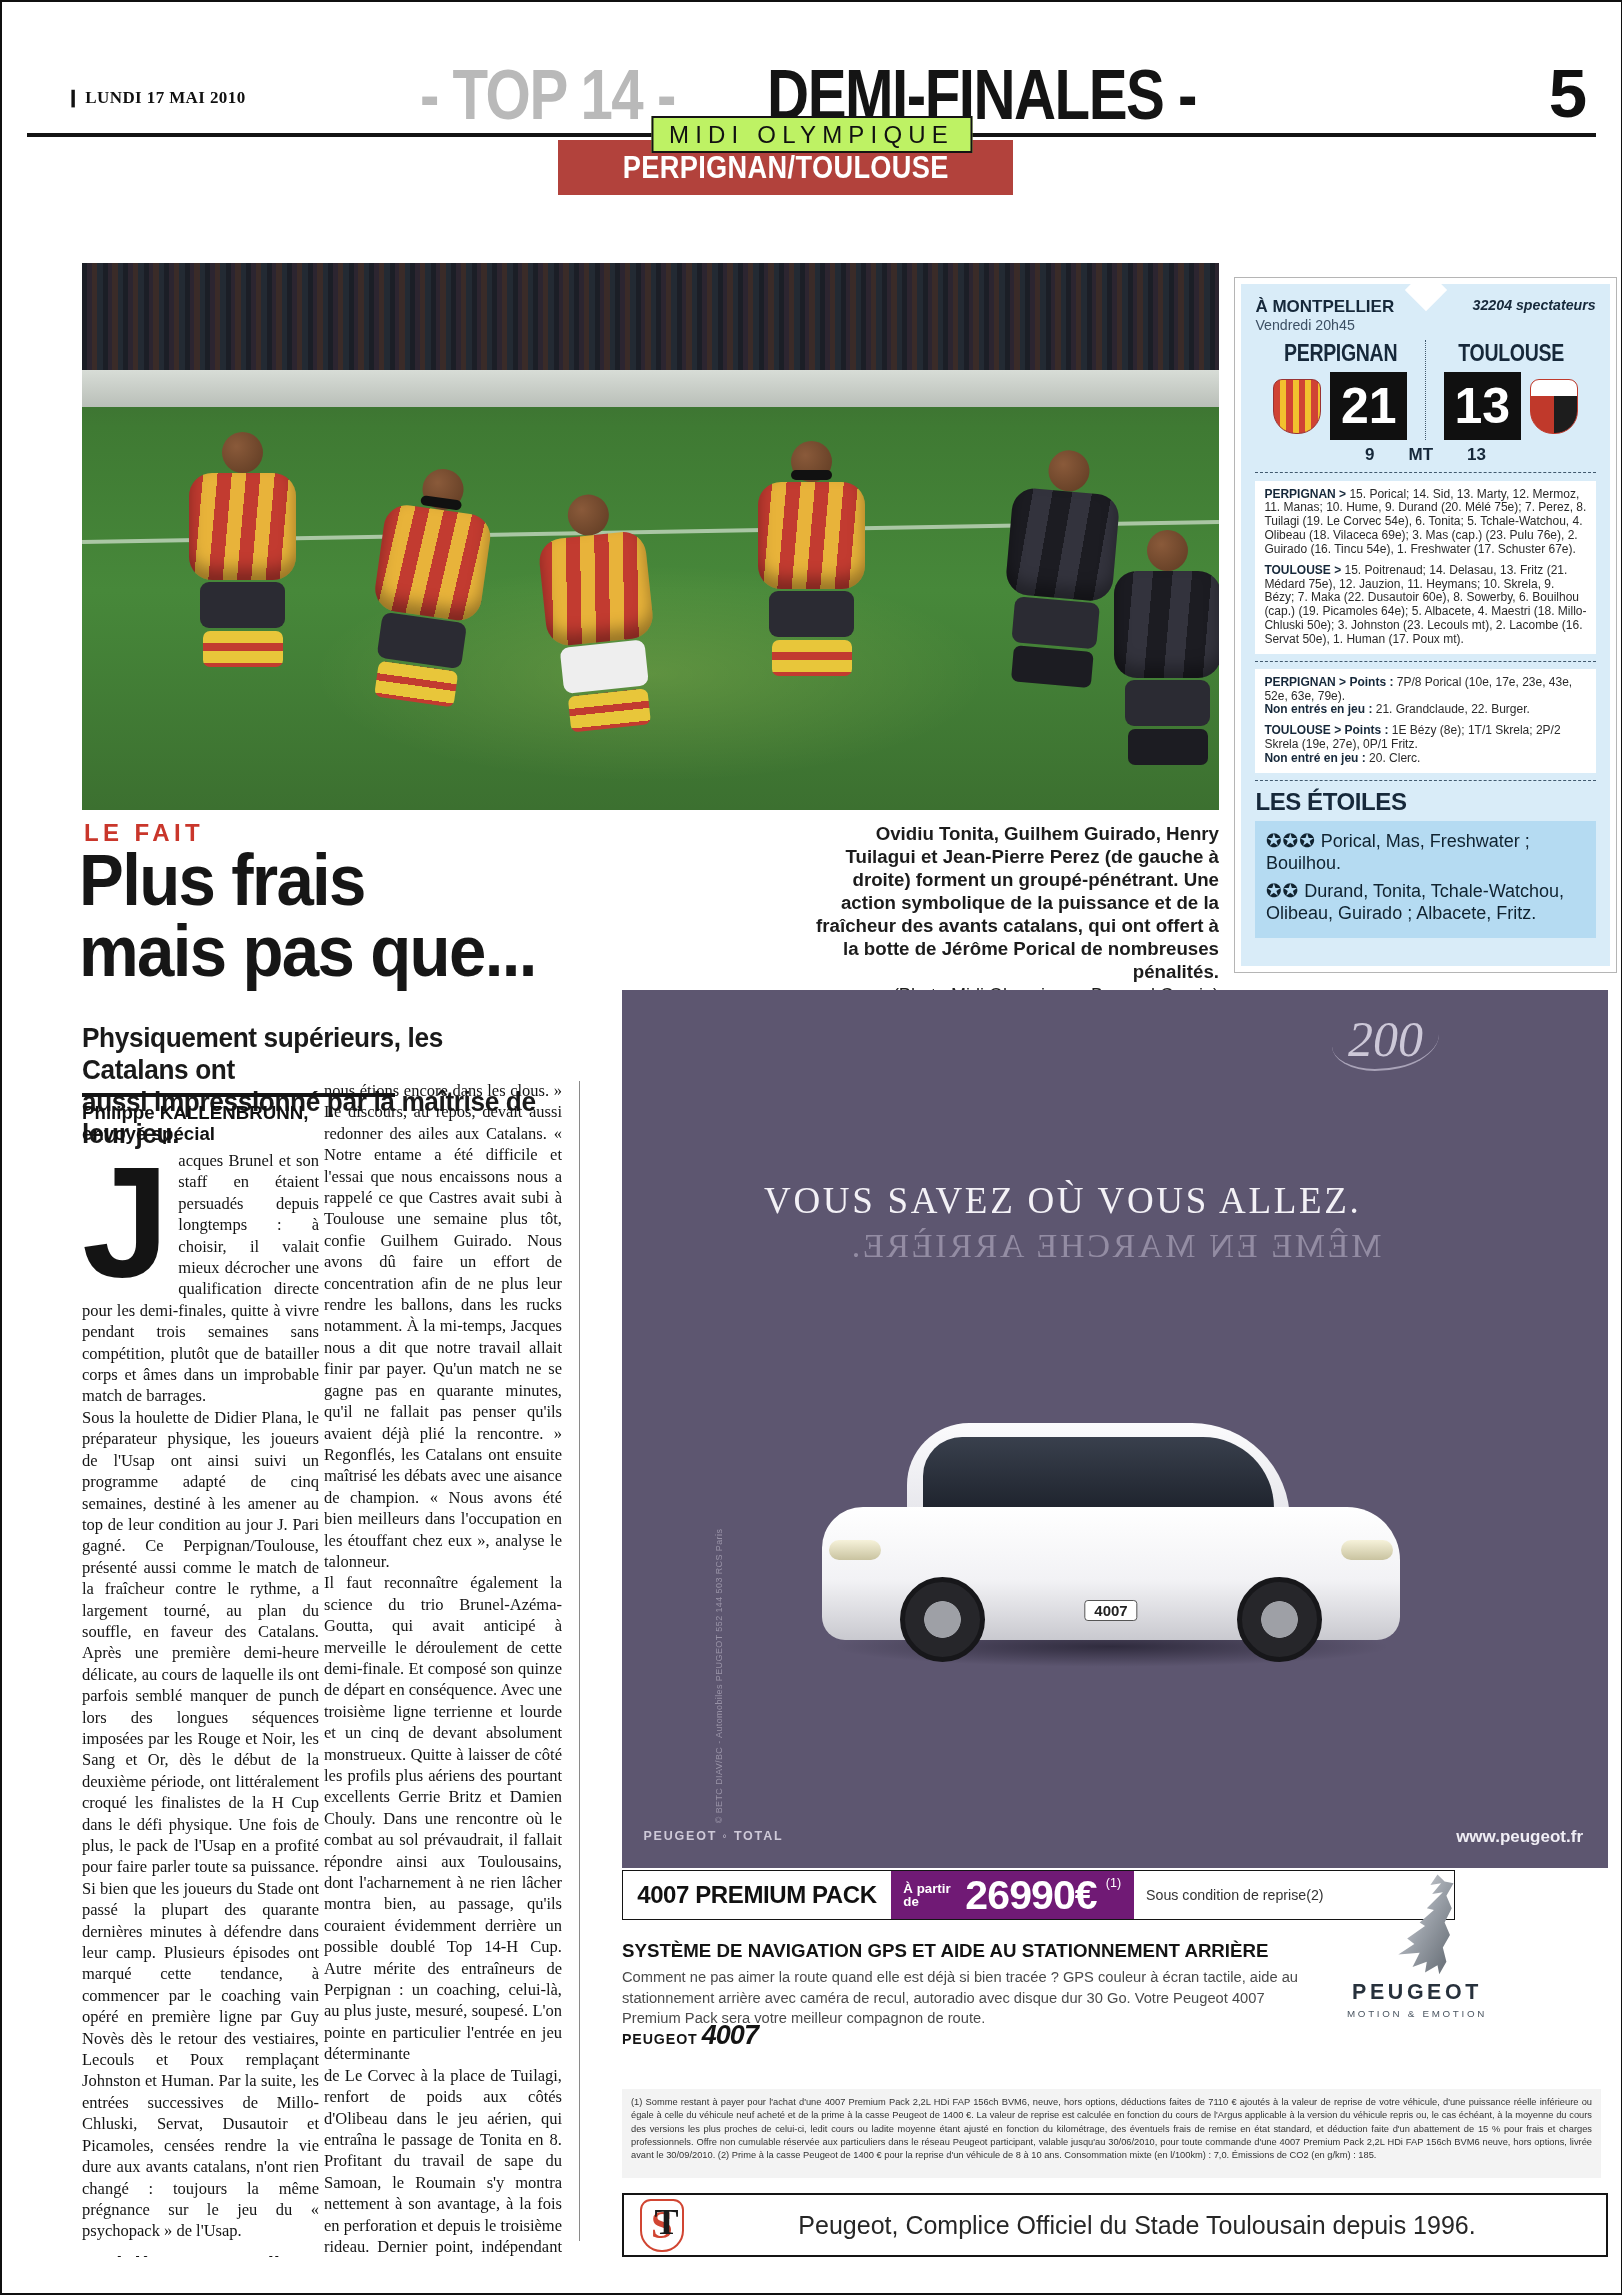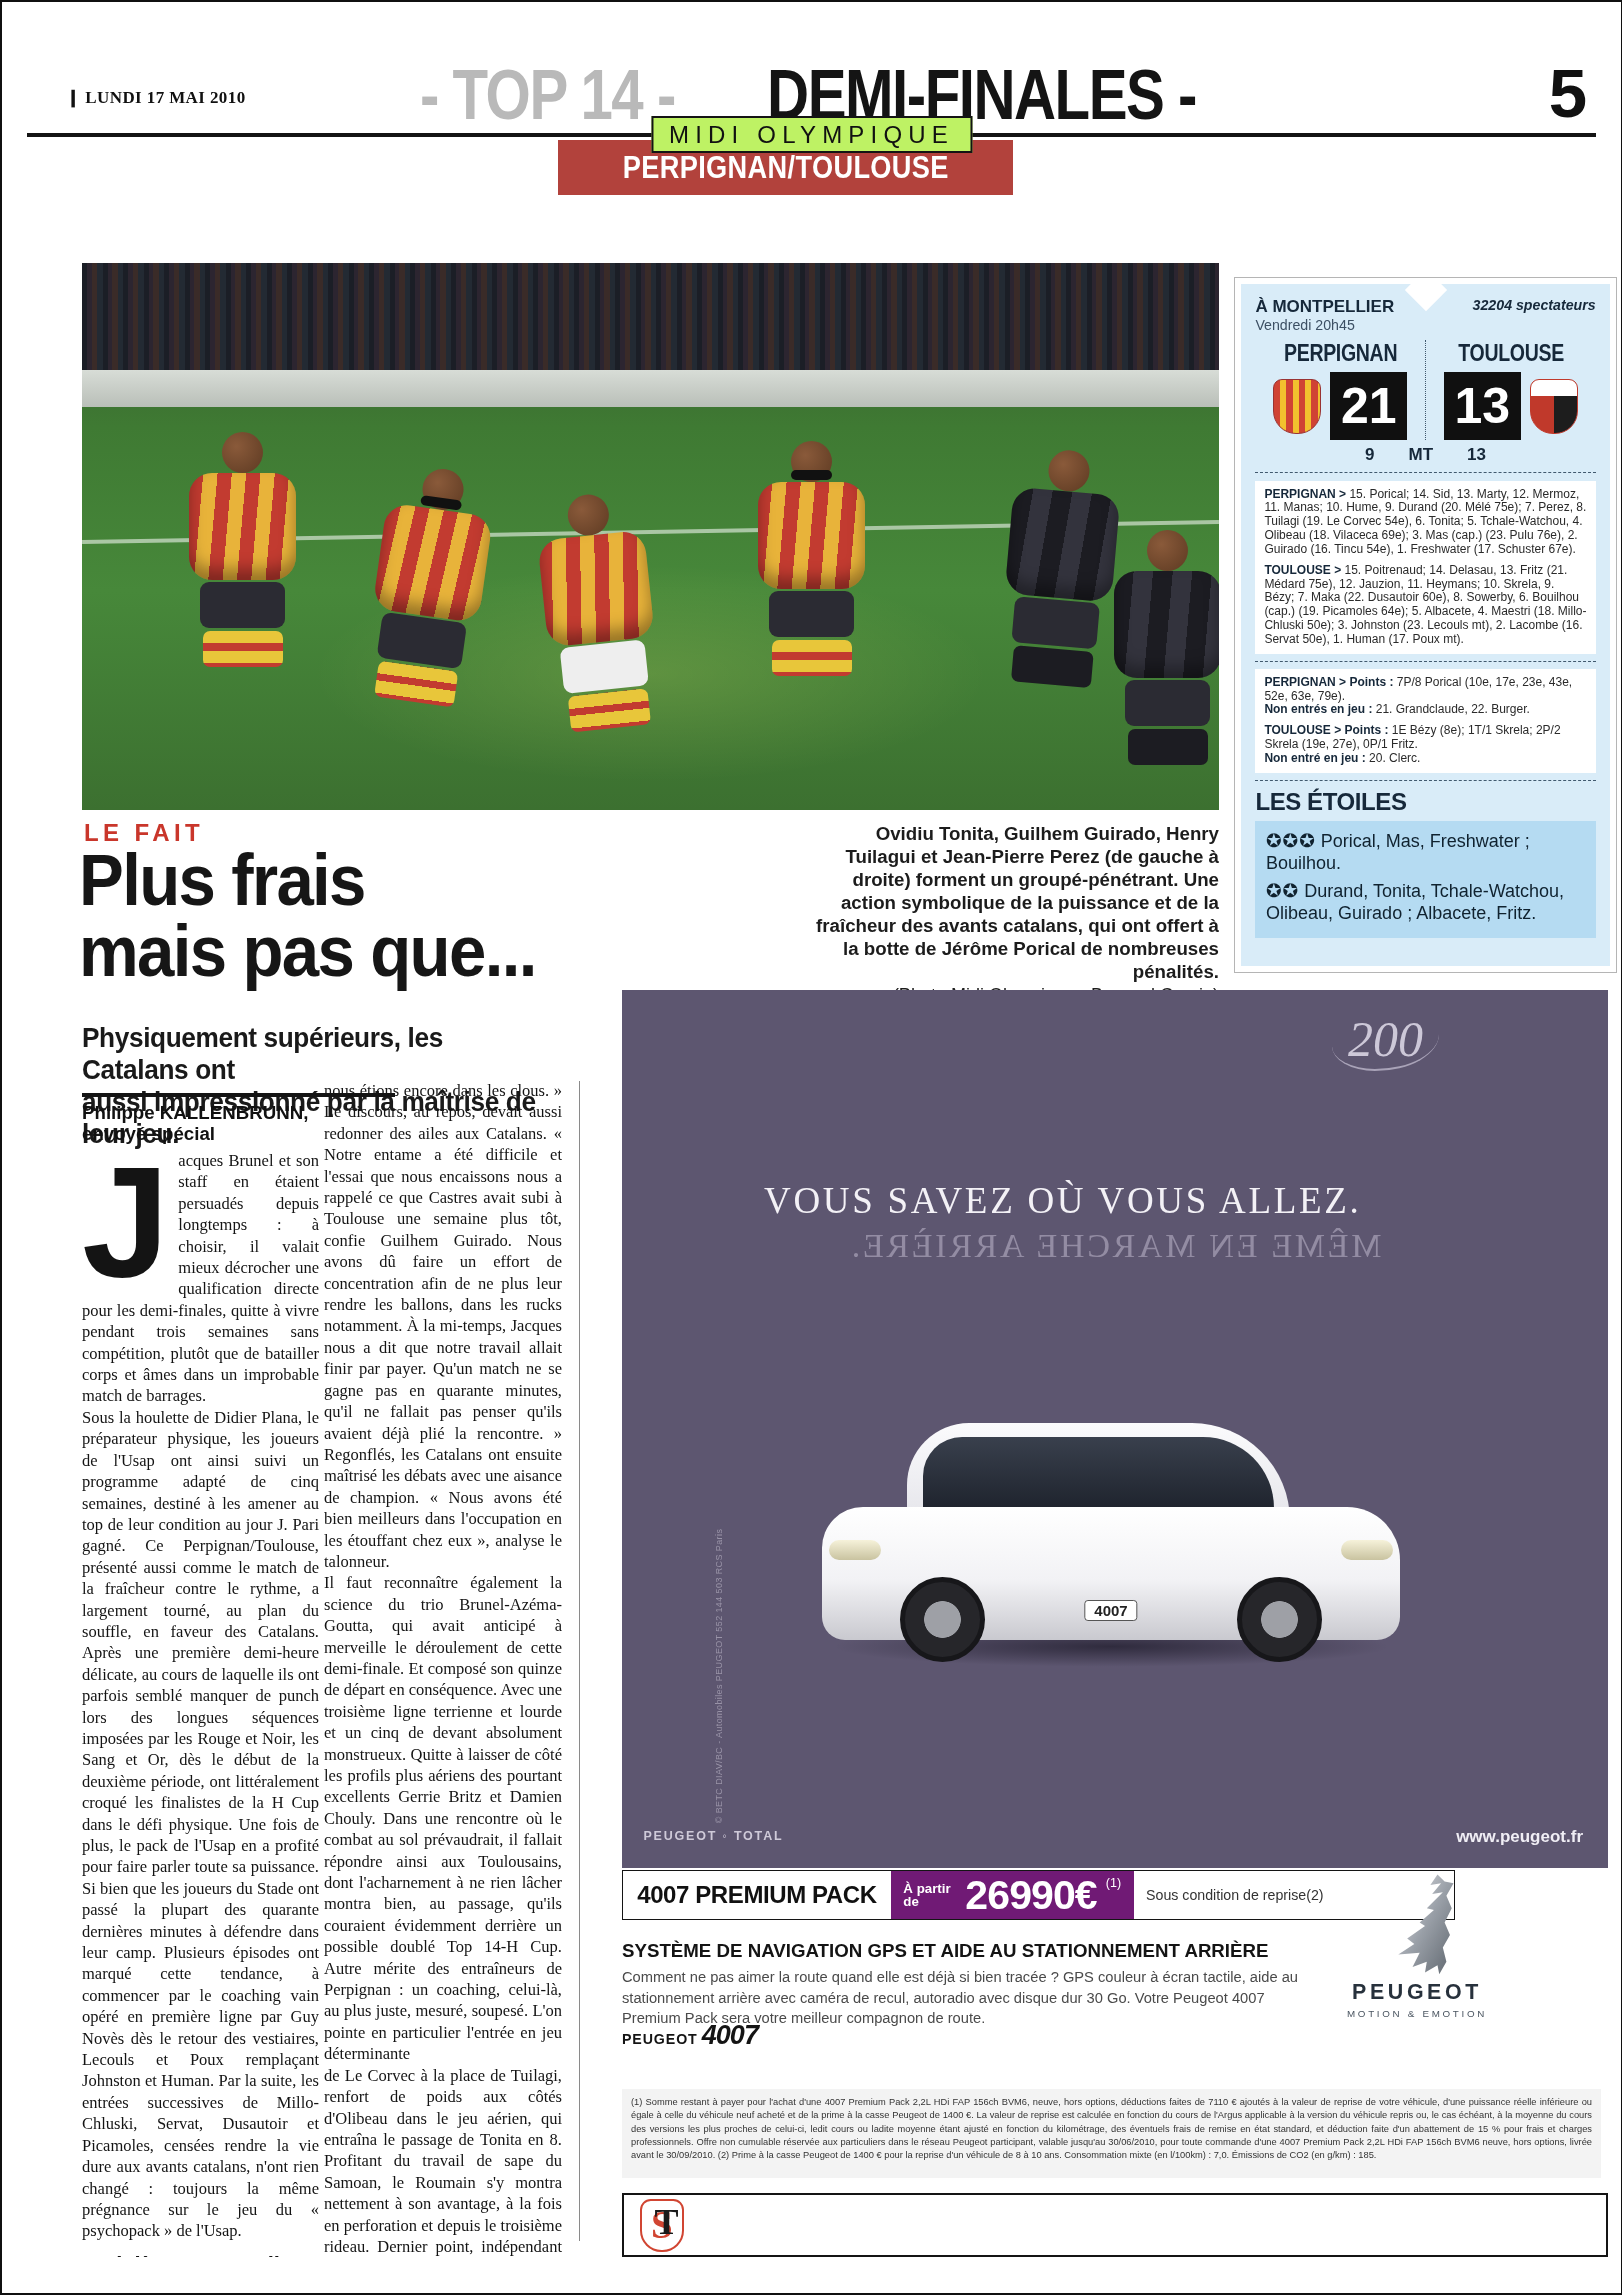--- a/index.html
+++ b/index.html
@@ -331,16 +331,17 @@
     <div class="brand-tagline">MOTION &amp; EMOTION</div>
   </div>
 
   <div class="abs legal">(1) Somme restant à payer pour l'achat d'une 4007 Premium Pack 2,2L HDi FAP 156ch BVM6, neuve, hors options, déductions faites de 7110 € ajoutés à la valeur de reprise de votre véhicule, d'une puissance réelle inférieure ou égale à celle du véhicule neuf acheté et de la prime à la casse Peugeot de 1400 €. La valeur de reprise est calculée en fonction du cours de l'Argus applicable à la version du véhicule repris ou, le cas échéant, à la moyenne du cours des versions les plus proches de celui-ci, ledit cours ou ladite moyenne étant ajusté en fonction du kilométrage, des éventuels frais de remise en état standard, et déduction faite d'un abattement de 15 % pour frais et charges professionnels. Offre non cumulable réservée aux particuliers dans le réseau Peugeot participant, valable jusqu'au 30/06/2010, pour toute commande d'une 4007 Premium Pack 2,2L HDi FAP 156ch BVM6 neuve, hors options, livrée avant le 30/09/2010. (2) Prime à la casse Peugeot de 1400 € pour la reprise d'un véhicule de 8 à 10 ans. Consommation mixte (en l/100km) : 7,0. Émissions de CO2 (en g/km) : 185.</div>
 
   <div class="abs partner-bar">
     <div class="st-crest">
       <span class="s">S</span>
         <span class="t">T</span>
     </div>
+    <div class="partner-text">Peugeot, Complice Officiel du Stade Toulousain depuis 1996.</div>
   </div>
 
 </div>
 
 
 </body></html>

